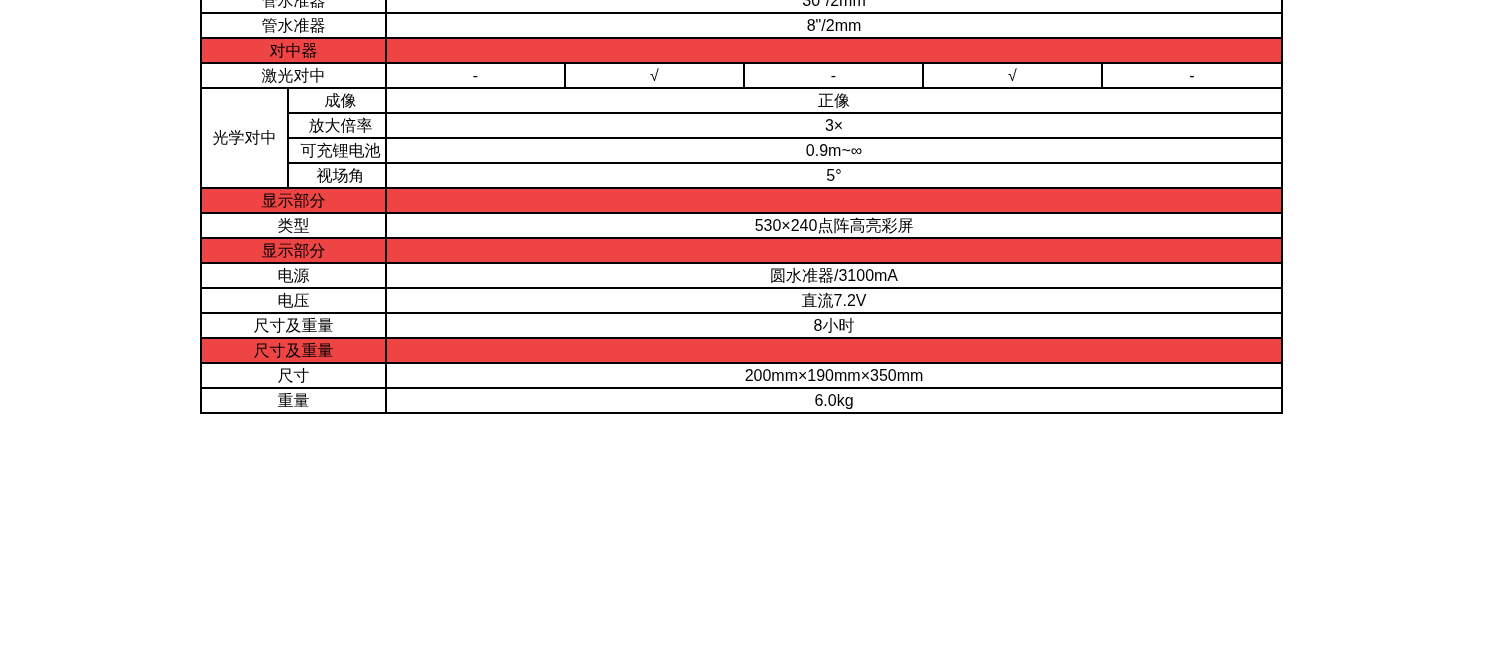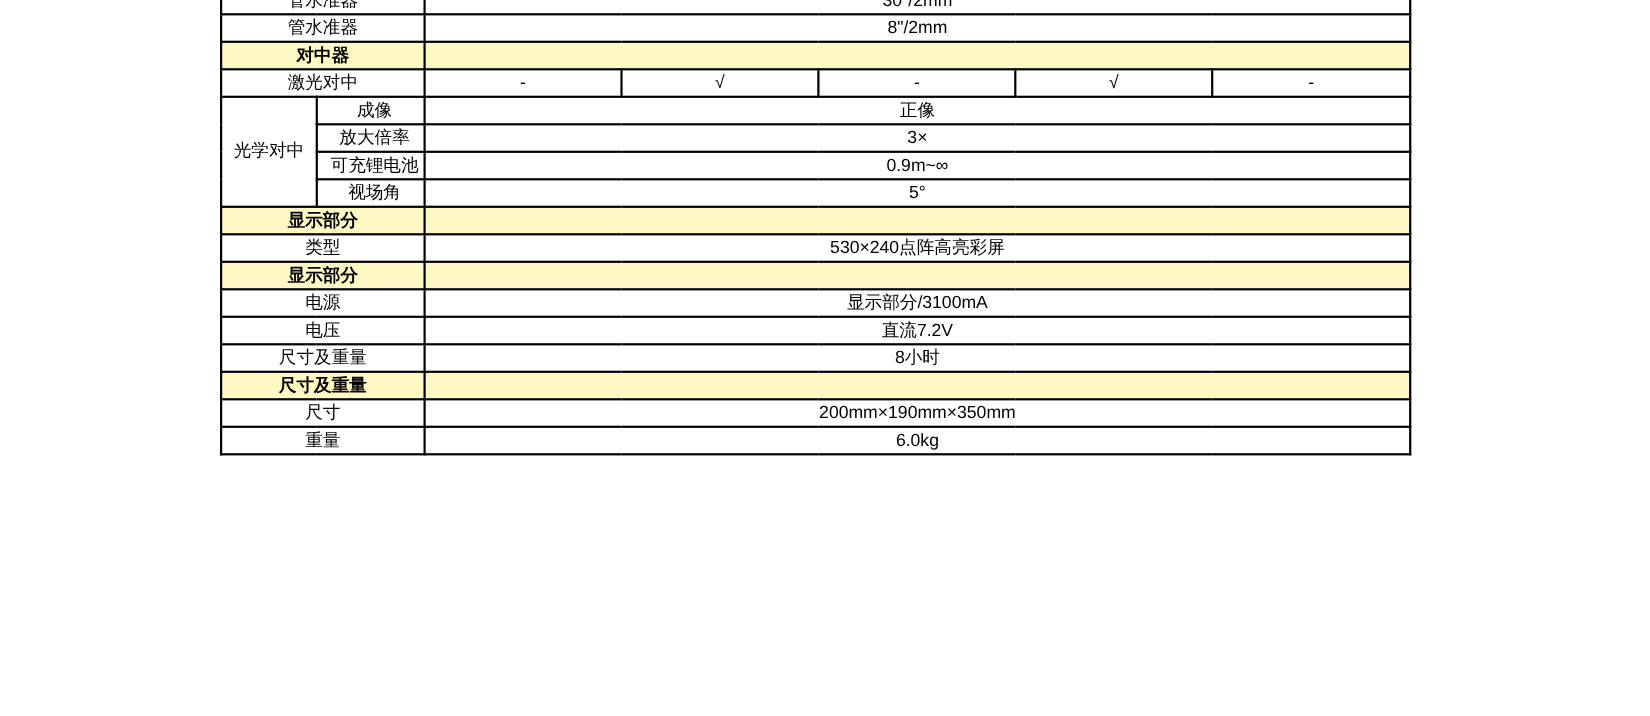--- a/index.html
+++ b/index.html
@@ -25,22 +25,22 @@
     border: 2px solid #000000;
     height: 25px;
     font-size: 16px;
     text-align: center;
     vertical-align: middle;
     overflow: hidden;
     white-space: nowrap;
     line-height: 1.1;
   }
   td.section {
-    background: #fef9c3;
-    font-weight: bold;
+    background: #ef4444;
+    font-weight: normal;
   }
   td.sublabel {
     text-align: left;
     padding-left: 7px;
   }
 </style>
 </head>
 <body>
 
 <div class="table-wrap">
@@ -108,21 +108,21 @@
       <td colspan="5">530×240点阵高亮彩屏</td>
     </tr>
 
     <tr>
       <td colspan="2" class="section">显示部分</td>
       <td colspan="5" class="section"></td>
     </tr>
 
     <tr>
       <td colspan="2">电源</td>
-      <td colspan="5">显示部分/3100mA</td>
+      <td colspan="5">圆水准器/3100mA</td>
     </tr>
 
     <tr>
       <td colspan="2">电压</td>
       <td colspan="5">直流7.2V</td>
     </tr>
 
     <tr>
       <td colspan="2">尺寸及重量</td>
       <td colspan="5">8小时</td>

